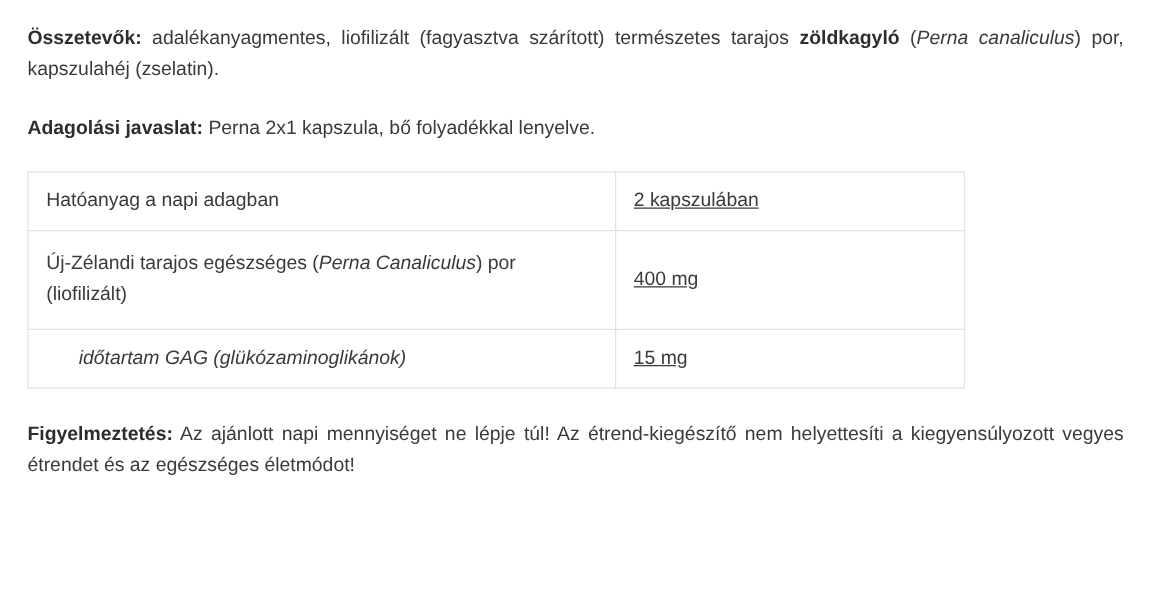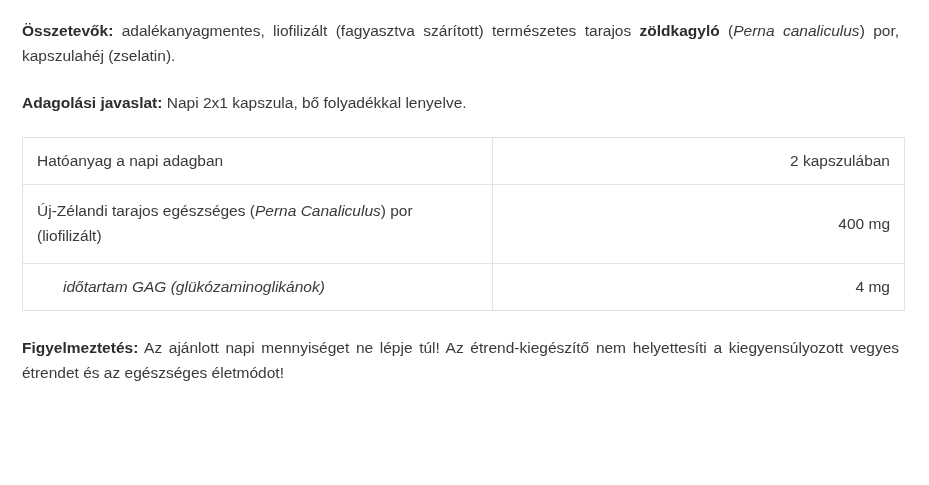--- a/index.html
+++ b/index.html
@@ -31,37 +31,38 @@
   }
   .lbl {
     font-weight: bold;
     color: #2d2d2d;
   }
   .ital {
     font-style: italic;
   }
   table.ingr {
     border-collapse: collapse;
-    width: 883px;
+    width: 750px;
     margin: 4px 0 24px 0;
     table-layout: fixed;
   }
   table.ingr td, table.ingr th {
     border: 1px solid #e2e2e2;
     padding: 14px 14px;
     vertical-align: middle;
     font-weight: normal;
     color: #3a3a3a;
   }
   .col-left {
     width: 441px;
     text-align: left;
   }
   .col-right {
-    text-align: right;
+    text-align: left;
+    text-decoration: underline;
   }
   .row-head td {
     padding-top: 15px;
     padding-bottom: 15px;
   }
   .cell-sub {
     padding-left: 40px !important;
     font-style: italic;
   }
   .cell-multiline {
@@ -72,41 +73,41 @@
 <body>
 
 <div class="page">
 
   <p class="para">
     <span class="lbl">Összetevők:</span><span> adalékanyagmentes, liofilizált (fagyasztva szárított) természetes tarajos </span><span class="lbl">zöldkagyló</span><span> (</span><span class="ital">Perna canaliculus</span><span>) por, kapszulahéj (zselatin).</span>
   </p>
 
 
   <p class="para">
-    <span class="lbl">Adagolási javaslat:</span><span> Napi 2x1 kapszula, bő folyadékkal lenyelve.</span>
+    <span class="lbl">Adagolási javaslat:</span><span> Perna 2x1 kapszula, bő folyadékkal lenyelve.</span>
   </p>
 
 
   <table class="ingr">
     <tbody>
       <tr class="row-head">
         <td class="col-left">Hatóanyag a napi adagban</td>
         <td class="col-right">2 kapszulában</td>
       </tr>
       <tr>
         <td class="col-left cell-multiline">
           <span>Új-Zélandi tarajos egészséges (</span><span class="ital">Perna Canaliculus</span><span>) por (liofilizált)</span>
         </td>
         <td class="col-right">400 mg</td>
       </tr>
       <tr>
         <td class="col-left cell-sub">
           <span class="ital">időtartam GAG (glükózaminoglikánok)</span>
         </td>
-        <td class="col-right">4 mg</td>
+        <td class="col-right">15 mg</td>
       </tr>
     </tbody>
   </table>
 
   <p class="para last">
     <span class="lbl">Figyelmeztetés:</span><span> Az ajánlott napi mennyiséget ne lépje túl! Az étrend-kiegészítő nem helyettesíti a kiegyensúlyozott vegyes étrendet és az egészséges életmódot!</span>
   </p>
 
 </div>
 

